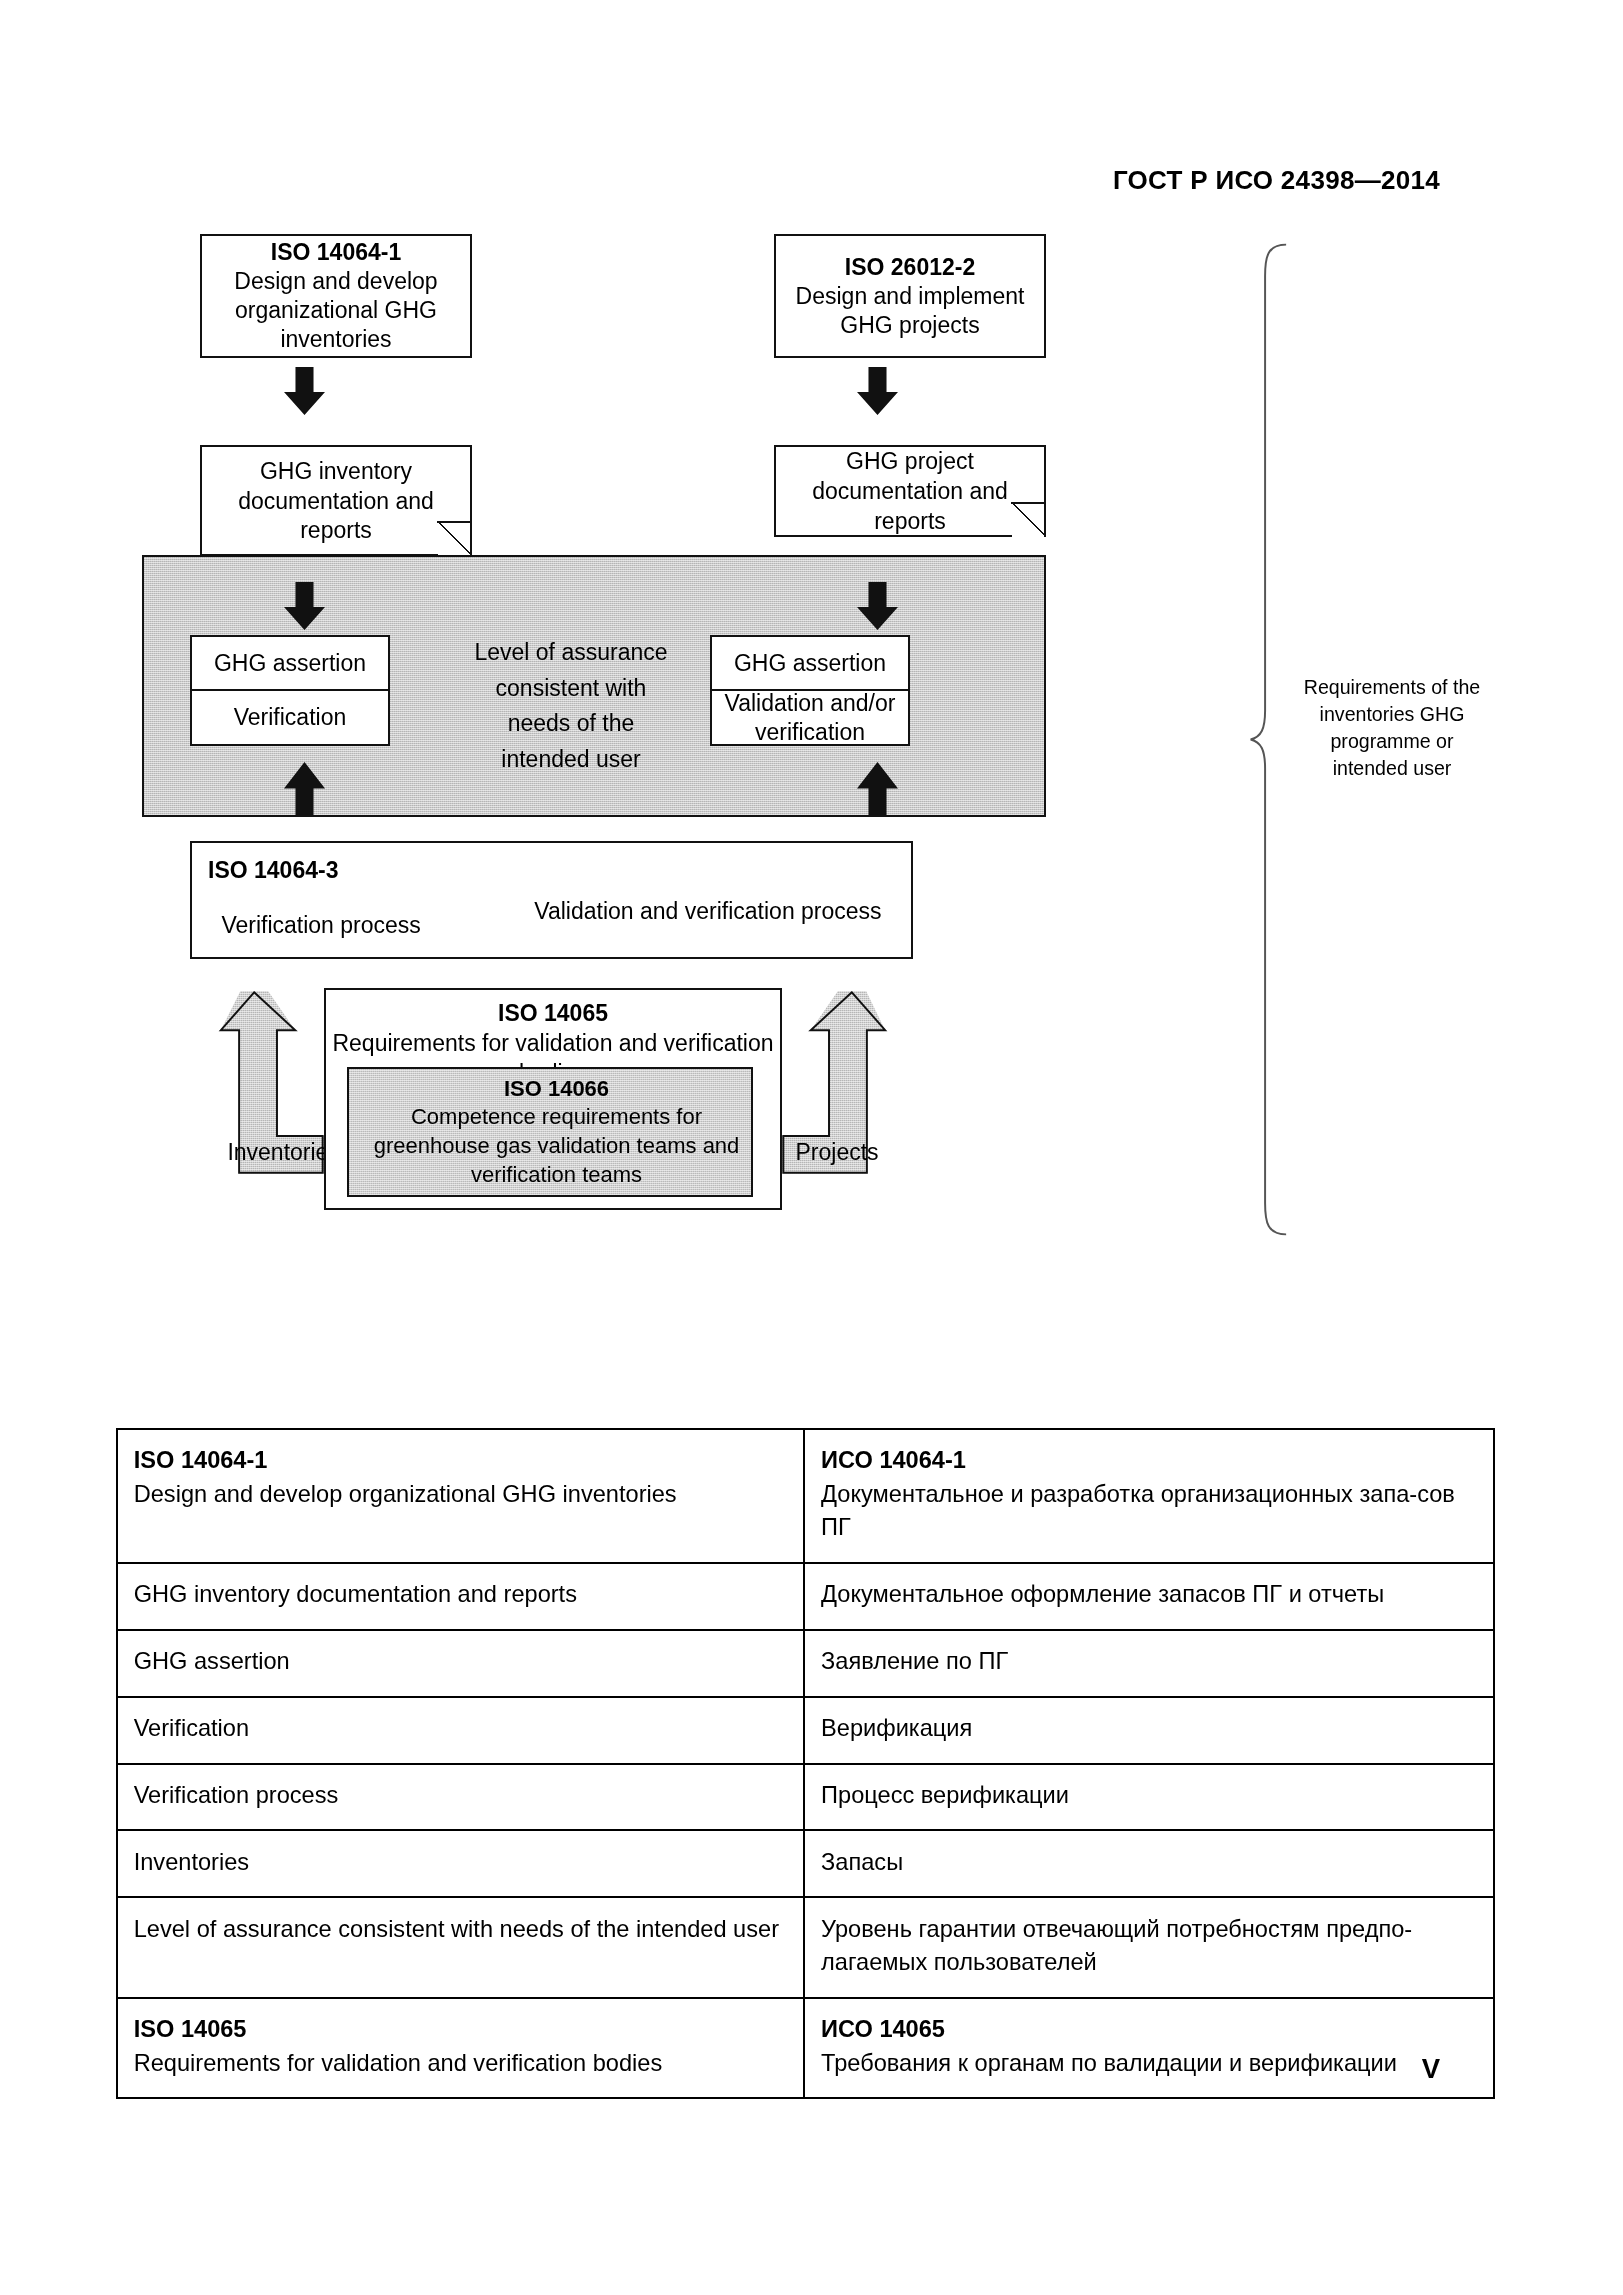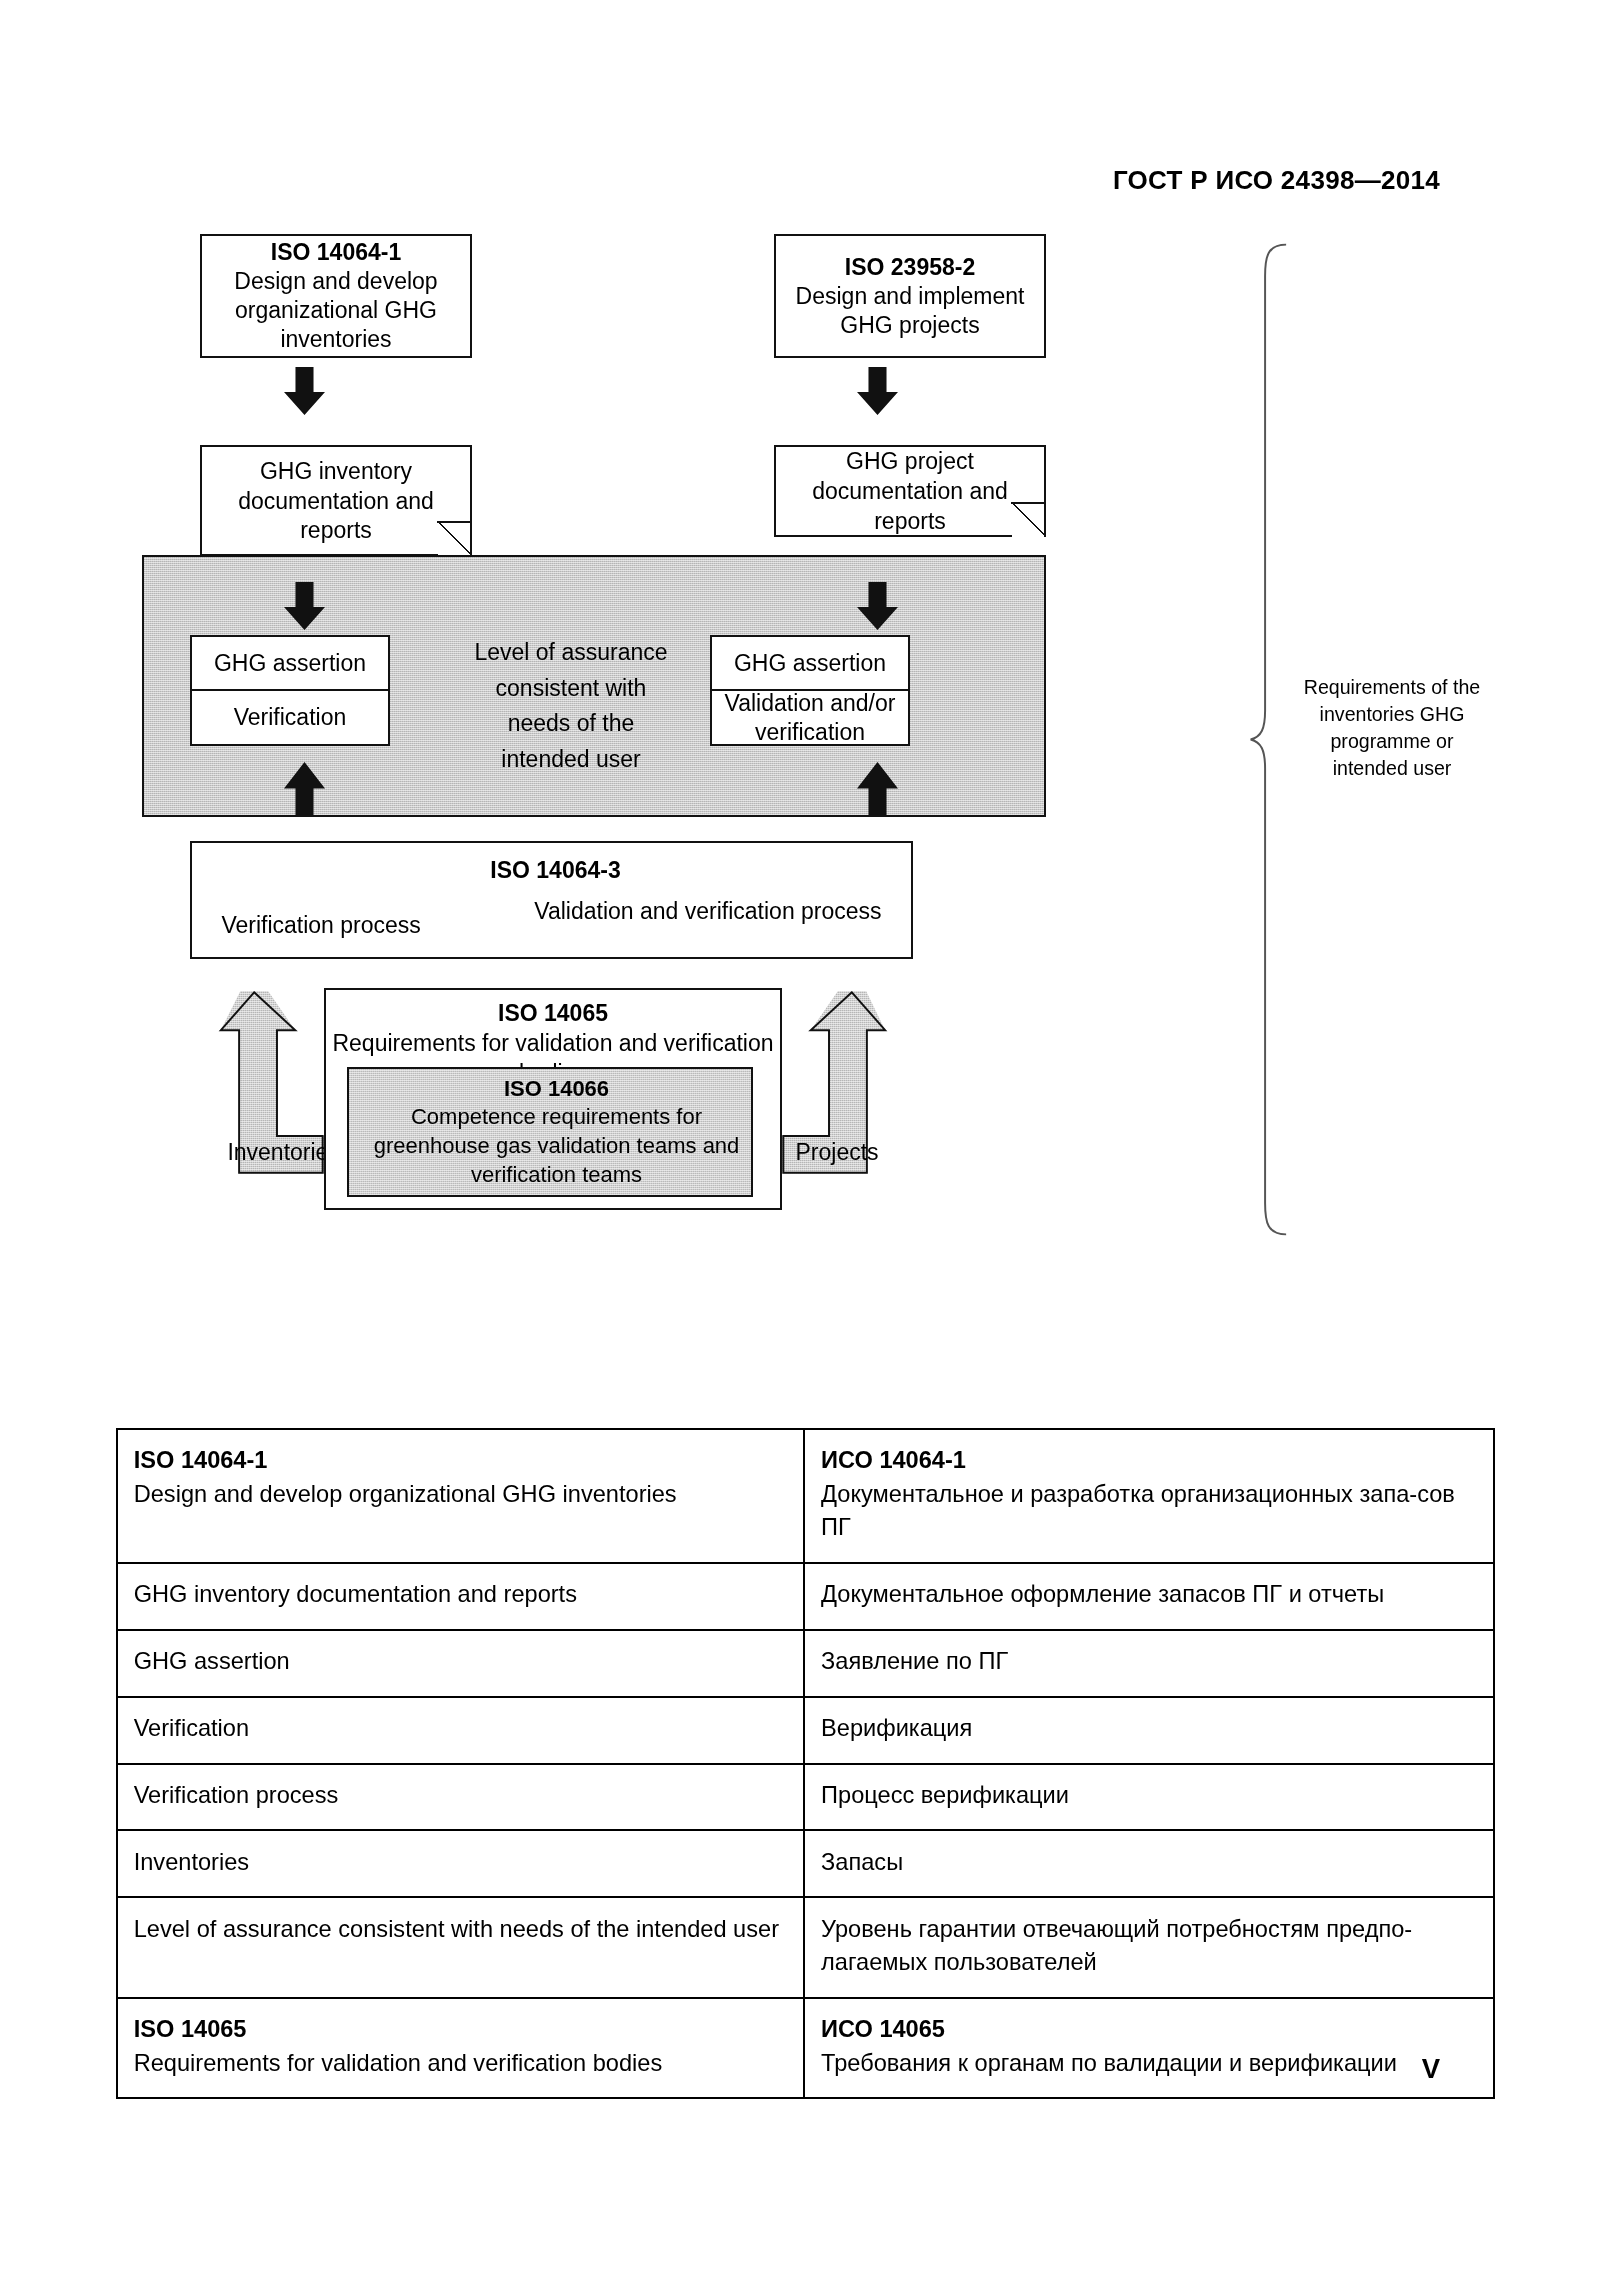--- a/index.html
+++ b/index.html
@@ -114,21 +114,21 @@
   .stack .cell.bot{height:55px;border-top:2px solid #111;}
   #stack-left{left:74px;top:419px;}
   #stack-right{left:594px;top:419px;}
 
   
   #box-14064-3{
     position:absolute;left:74px;top:625px;width:723px;height:118px;
     box-sizing:border-box;border:2px solid #111;background:#fff;
   }
   #box-14064-3 .hdr{
-    position:absolute;left:4px;top:14.4px;width:100%;text-align:center;
+    position:absolute;left:16px;top:14.4px;width:100%;
     font-size:23px;font-weight:bold;
   }
   #box-14064-3 .left-lbl{
     position:absolute;left:29.4px;top:69px;font-size:23px;
   }
   #box-14064-3 .right-lbl{
     position:absolute;right:29.4px;top:54px;text-align:center;font-size:23px;line-height:1.3;
   }
 
   
@@ -211,21 +211,21 @@
 <div id="doc-header">ГОСТ Р ИСО 24398—2014</div>
 
 <div id="diagram">
 
   <div class="box" id="box-14064-1">
     <div class="ttl">ISO 14064-1</div>
     <div>Design and develop organizational GHG inventories</div>
   </div>
 
   <div class="box" id="box-14064-2">
-    <div class="ttl">ISO 23958-2</div>
+    <div class="ttl">ISO 26012-2</div>
     <div>Design and implement GHG projects</div>
   </div>
 
   <div class="arrow-down" id="arr-d1"></div>
   <div class="arrow-down" id="arr-d2"></div>
 
   <div class="docbox" id="doc-inventory">
     <div class="sheet">GHG inventory documentation and reports</div>
     <div class="edge-b"></div>
     <div class="edge-r"></div>

